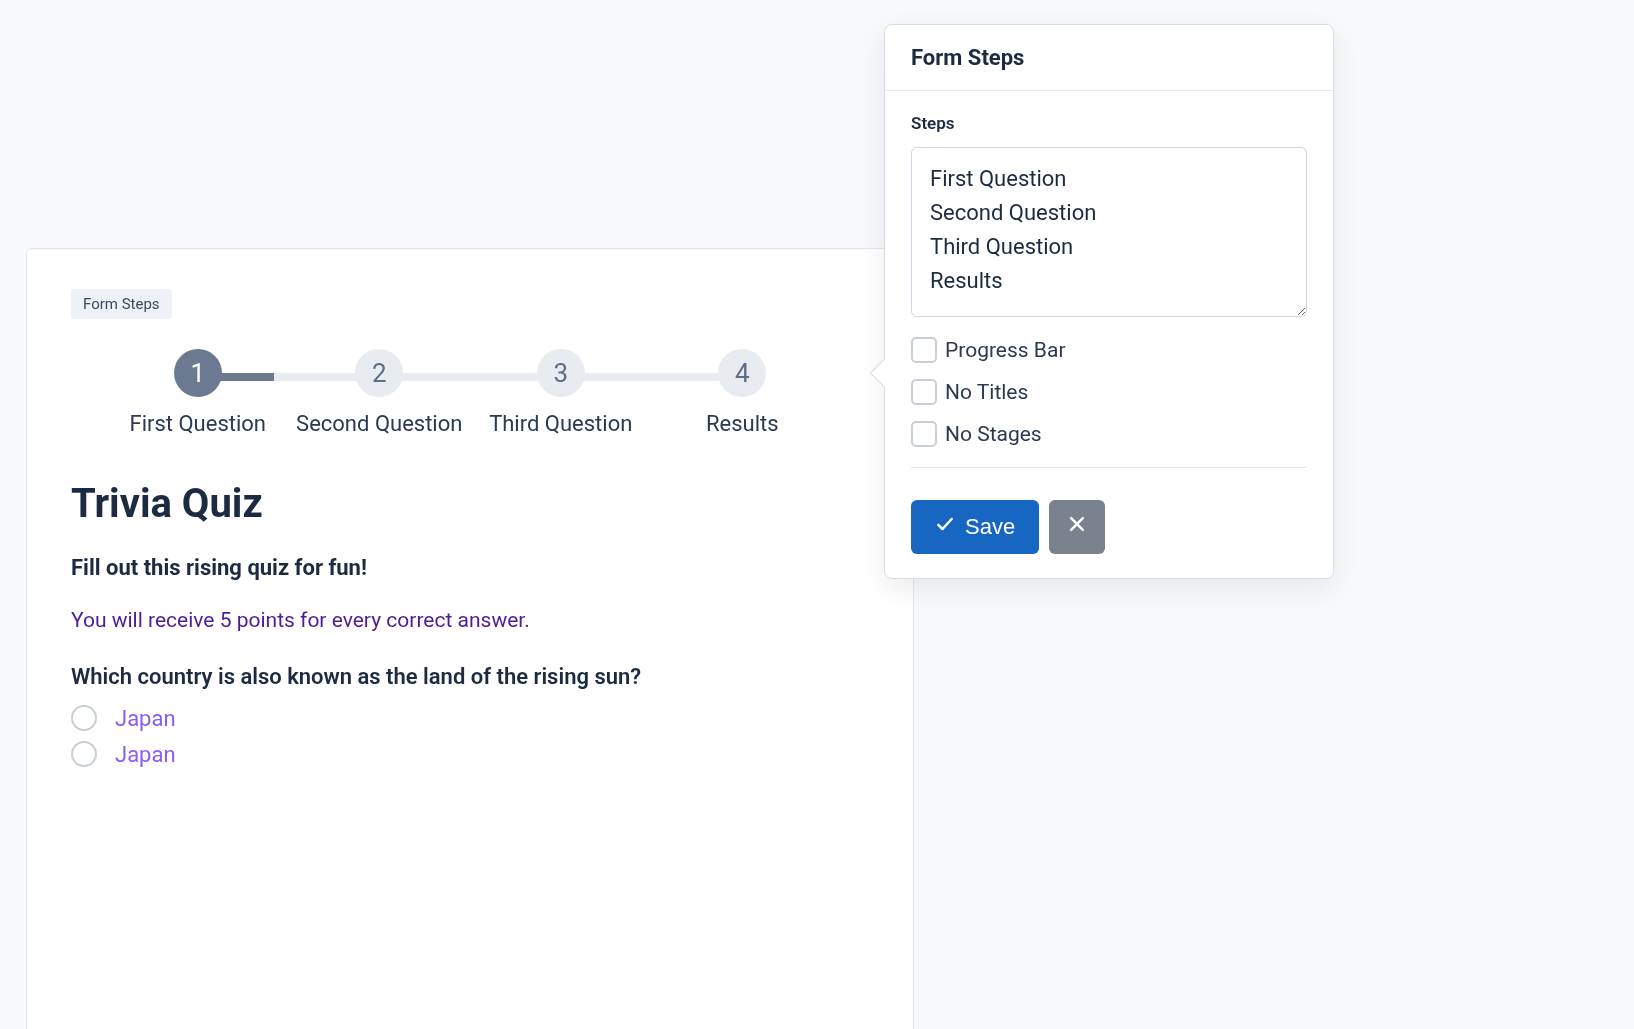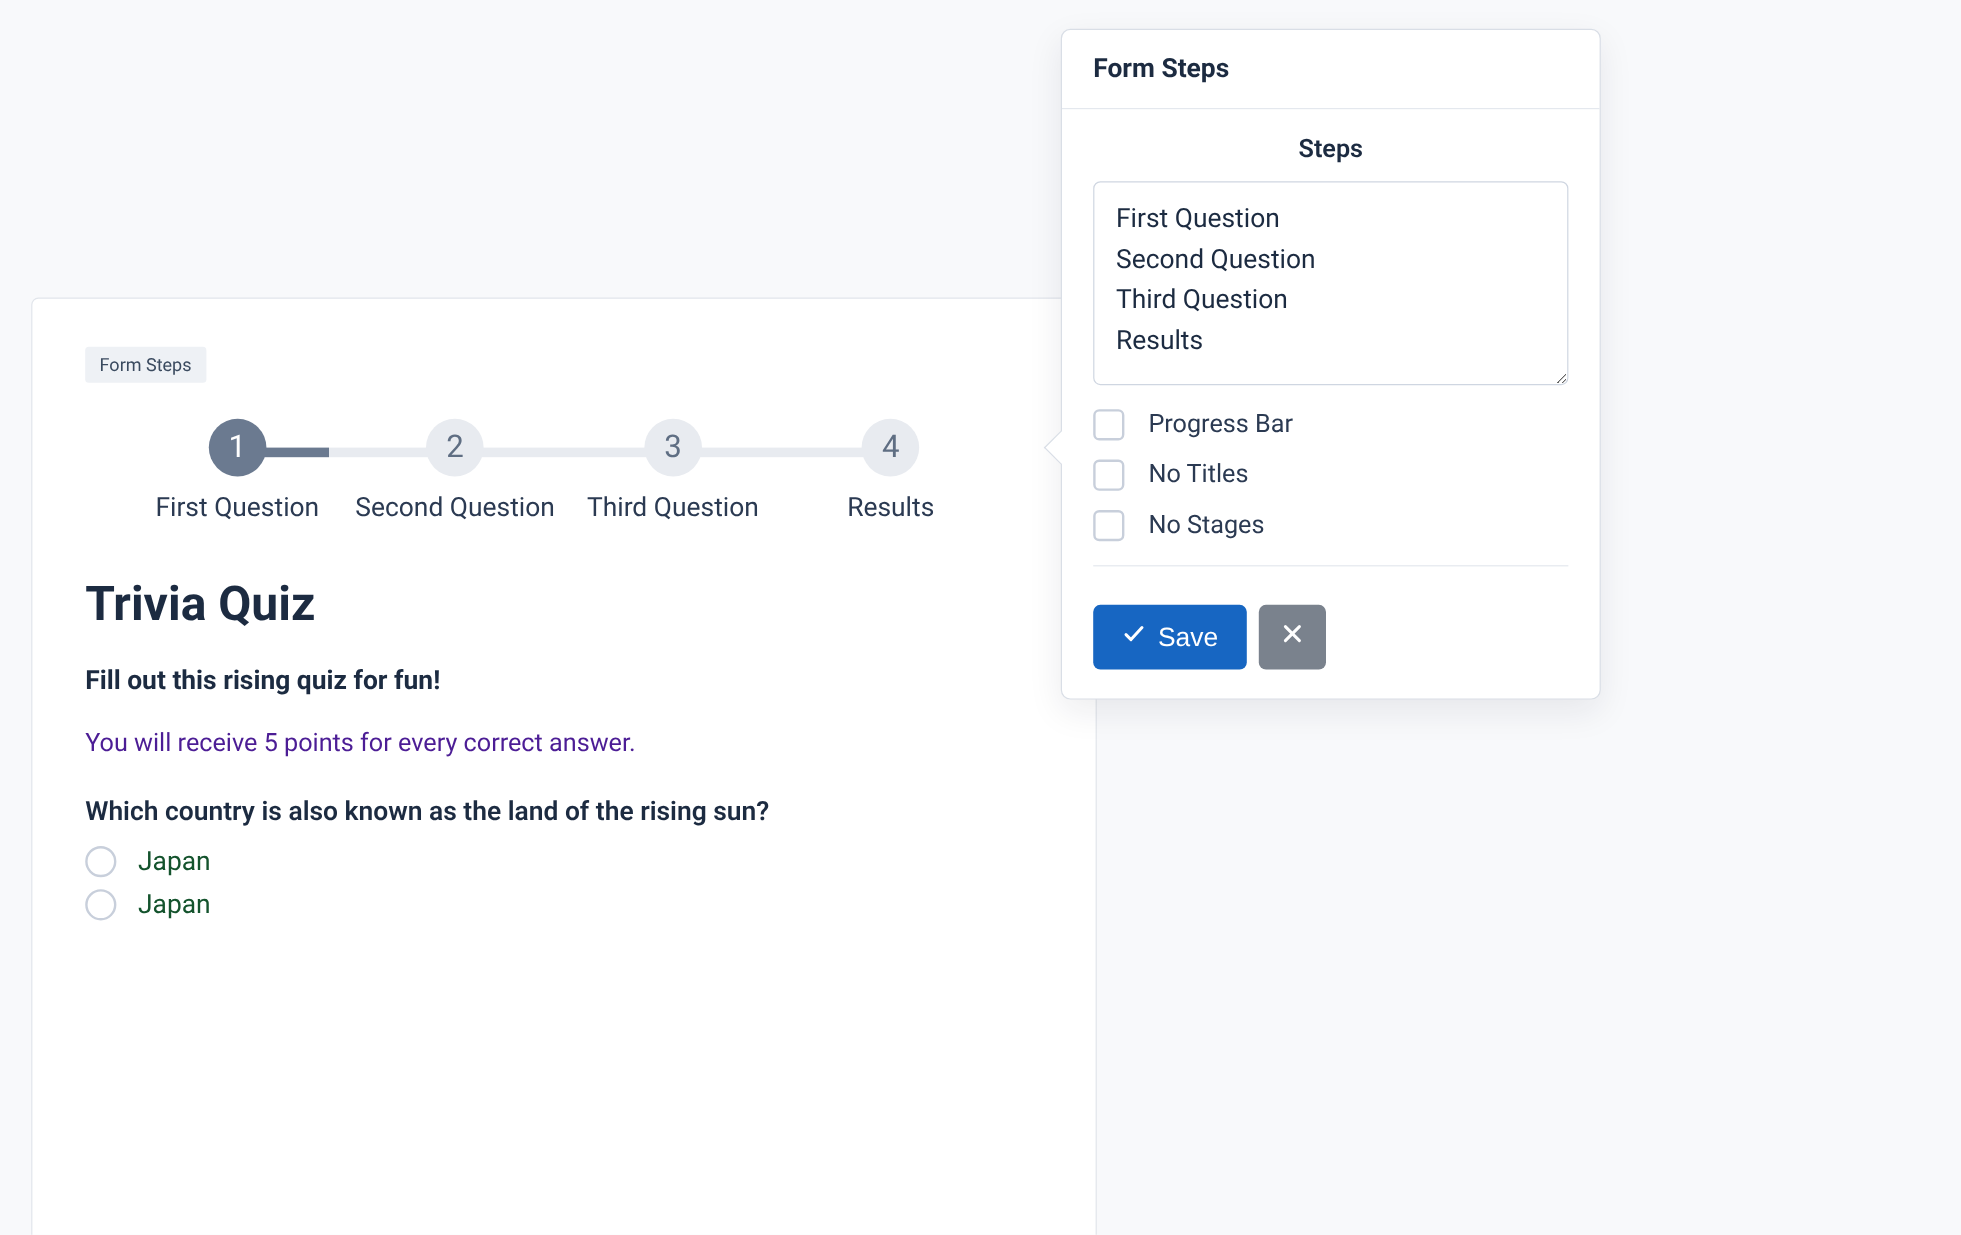--- a/index.html
+++ b/index.html
@@ -109,21 +109,21 @@
   .question-text {
     font-size: 22px;
     font-weight: 600;
     margin: 0 0 16px 0;
   }
   .answer-row {
     display: flex;
     align-items: center;
     gap: 18px;
     font-size: 22px;
-    color: #14532d;
+    color: #8b5cf6;
     margin: 10px 0;
   }
   .radio {
     width: 26px;
     height: 26px;
     border: 2px solid #c8cfdb;
     border-radius: 50%;
     flex: 0 0 auto;
   }
 
@@ -143,42 +143,41 @@
     border-bottom: 1px solid #e4e8ee;
   }
   .panel-title {
     font-size: 22px;
     font-weight: 700;
   }
   .panel-body {
     padding: 22px 26px 10px 26px;
   }
   .panel-section-label {
-    font-size: 21px;
+    font-size: 17px;
     font-weight: 600;
     margin-bottom: 14px;
-    text-align: center;
   }
   .steps-textarea {
     width: 100%;
     min-height: 170px;
     padding: 14px 18px;
     font-size: 22px;
     line-height: 1.55;
     color: #1c2b41;
     border: 1px solid #cfd6e1;
     border-radius: 6px;
     resize: vertical;
     font-family: inherit;
   }
 
   .checkbox-row {
     display: flex;
     align-items: center;
-    gap: 20px;
+    gap: 8px;
     font-size: 21px;
     color: #2b3a52;
     margin: 16px 0;
   }
   .checkbox-box {
     width: 26px;
     height: 26px;
     border: 2px solid #c8cfdb;
     border-radius: 5px;
   }

